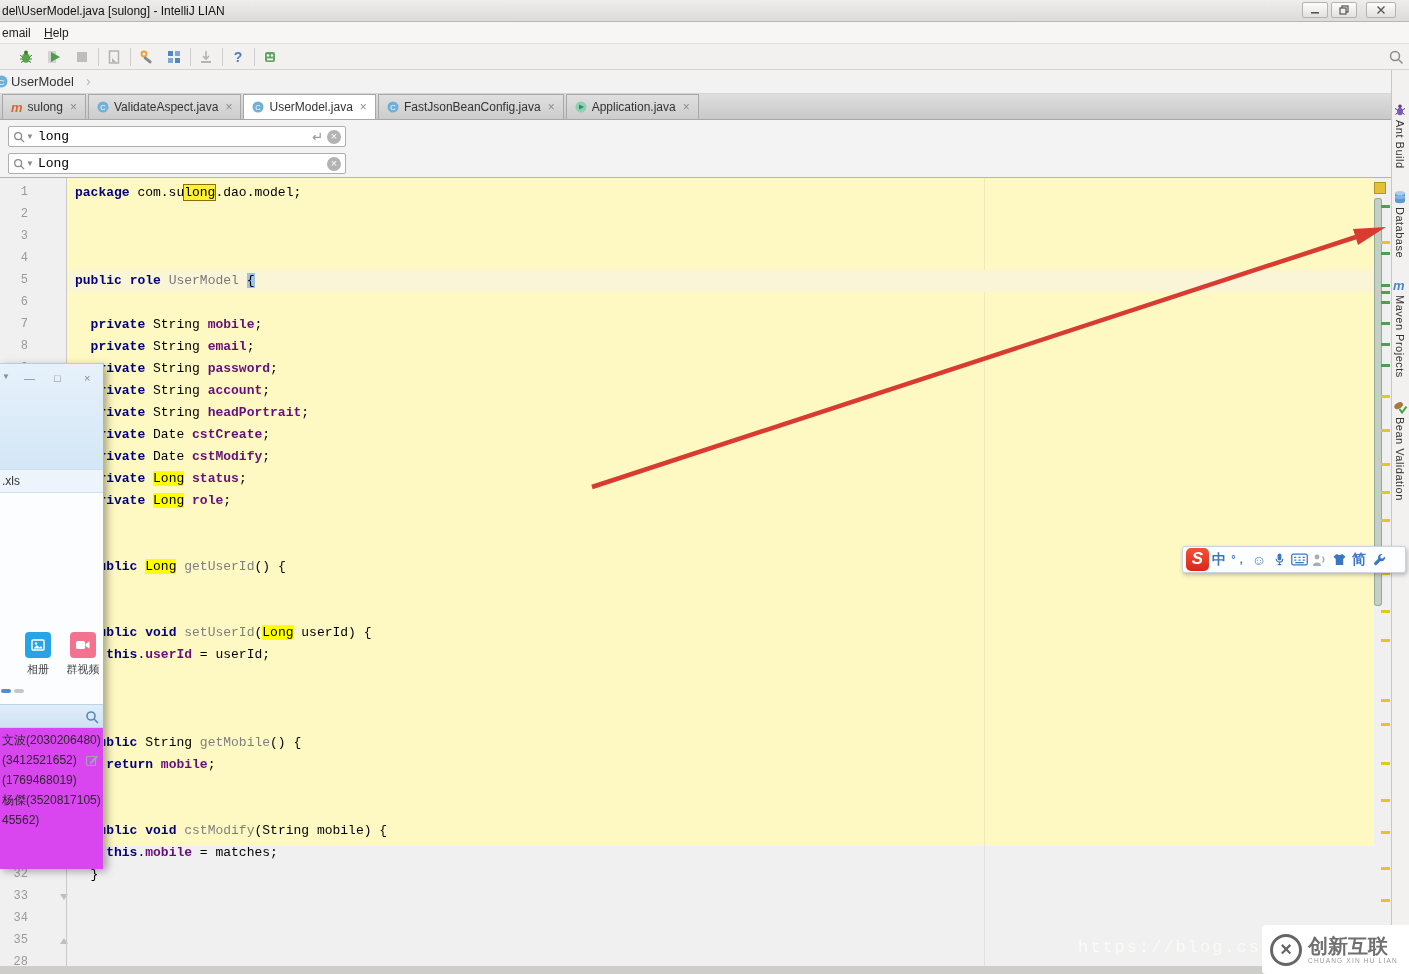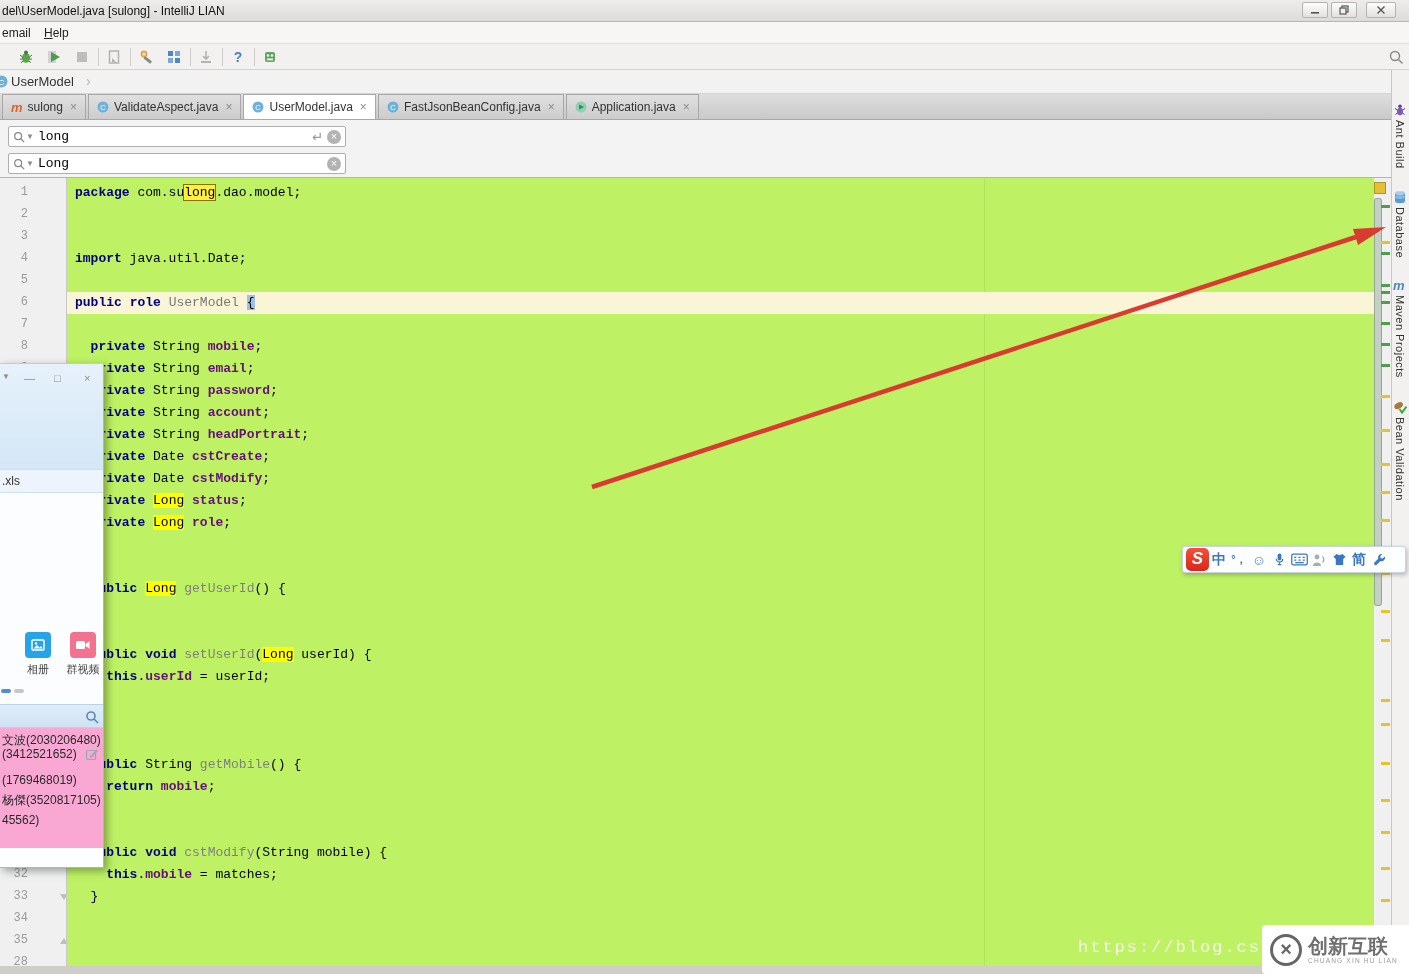--- a/index.html
+++ b/index.html
@@ -68,21 +68,21 @@
   
   .editor { left:0; top:178px; width:1391px; height:788px; background:#f0f0f0; overflow:hidden; }
   .gutter { position:absolute; left:0; top:4px; width:70px; }
   .g-row { height:22px; font-family:"Liberation Mono","DejaVu Sans Mono",monospace; font-size:12px;
     color:#9a9a9a; position:relative; }
   .g-num { position:absolute; right:42px; top:3px; }
   .g-fold { position:absolute; right:2px; top:8px; width:0; height:0; }
   .g-fold.down { border-left:4px solid transparent; border-right:4px solid transparent; border-top:6px solid #b9c4b9; }
   .g-fold.up { border-left:4px solid transparent; border-right:4px solid transparent; border-bottom:6px solid #b9c4b9; }
   .gutter-line { position:absolute; left:66px; top:0; width:1px; height:788px; background:#c9c9c9; }
-  .code-area { position:absolute; left:67px; top:0; width:1307px; height:788px; background:#bef264; }
+  .code-area { position:absolute; left:67px; top:0; width:1307px; height:668px; background:#fef9c3; }
   .code-rows { position:absolute; left:0; top:4px; width:100%; }
   .c-row { height:22px; padding-left:8px; font-family:"Liberation Mono","DejaVu Sans Mono",monospace;
     font-size:13px; line-height:22px; white-space:pre; }
   .c-row.bg-current { background:#fbf5d7; }
   .seg.kw  { color:#000080; font-weight:bold; }
   .seg.fld { color:#660e7a; font-weight:bold; }
   .seg.mth { color:#7f7f7f; }
   .seg.cls { color:#787878; }
   .seg.pln { color:#000; }
   .m-hl  { background:#ffff00; }
@@ -119,21 +119,21 @@
   .qq-filerow { position:absolute; left:0; top:105px; width:100%; height:24px; background:#edf4fb;
     border-top:1px solid #cfdfee; border-bottom:1px solid #cfdfee; }
   .qq-file { position:absolute; left:2px; top:4px; font-size:12px; color:#333; }
   .qq-mid { position:absolute; left:0; top:130px; width:100%; height:210px; background:#fcfdff; }
   .qq-sc { position:absolute; width:44px; text-align:center; cursor:pointer; }
   .qq-sc .box { width:26px; height:26px; border-radius:4px; margin:0 auto; display:flex; align-items:center; justify-content:center; }
   .qq-sc .lbl { font-size:11px; color:#444; margin-top:4px; white-space:nowrap; }
   .pager-dash { position:absolute; height:4px; border-radius:2px; }
   .qq-searchband { position:absolute; left:0; top:340px; width:100%; height:24px;
     background:linear-gradient(#dfedf9,#cfe2f3); border-top:1px solid #bcd2e8; border-bottom:1px solid #bcd2e8; }
-  .qq-list { position:absolute; left:0; top:364px; width:100%; height:120px; background:#f9a8d4; }
+  .qq-list { position:absolute; left:0; top:364px; width:100%; height:141px; background:#d946ef; }
   .qq-contact { position:absolute; left:0; width:100%; height:20px; font-size:12px; color:#2a2a2a;
     line-height:20px; padding-left:2px; white-space:nowrap; cursor:pointer; }
   .qq-edit { position:absolute; right:4px; top:3px; width:14px; height:14px; }
 
   
   .imebar { left:1182px; top:546px; width:224px; height:27px; background:#fdfeff;
     border:1px solid #c8d4e2; border-radius:3px; box-shadow:1px 2px 4px rgba(0,0,0,0.25);
     display:flex; align-items:center; padding:0 3px; z-index:50; }
   .ime-item { display:flex; align-items:center; justify-content:center; height:22px; min-width:20px;
     color:#3b76c0; font-size:14px; font-weight:bold; cursor:pointer; }
@@ -392,21 +392,20 @@
     <span class="abs fb-close">×</span>
   </div>
 
   <div class="abs editor">
     <div class="code-area">
       <div class="margin-guide"></div>
       <div class="code-rows" id="code-rows">
           <div class="c-row"><span class="seg kw">package</span><span class="seg pln"> com.su</span><span class="seg pln m-cur">long</span><span class="seg pln">.dao.model;</span></div>
           <div class="c-row"></div>
           <div class="c-row"></div>
-          <div class="c-row"><span class="seg kw">import</span><span class="seg pln"> java.util.Date;</span></div>
           <div class="c-row"></div>
           <div class="c-row bg-current"><span class="seg kw">public</span><span class="seg pln"> </span><span class="seg kw">role</span><span class="seg pln"> </span><span class="seg cls">UserModel</span><span class="seg pln"> </span><span class="seg pln m-sel">{</span></div>
           <div class="c-row"></div>
           <div class="c-row"><span class="seg pln">  </span><span class="seg kw">private</span><span class="seg pln"> String </span><span class="seg fld">mobile</span><span class="seg pln">;</span></div>
           <div class="c-row"><span class="seg pln">  </span><span class="seg kw">private</span><span class="seg pln"> String </span><span class="seg fld">email</span><span class="seg pln">;</span></div>
           <div class="c-row"><span class="seg pln">  </span><span class="seg kw">private</span><span class="seg pln"> String </span><span class="seg fld">password</span><span class="seg pln">;</span></div>
           <div class="c-row"><span class="seg pln">  </span><span class="seg kw">private</span><span class="seg pln"> String </span><span class="seg fld">account</span><span class="seg pln">;</span></div>
           <div class="c-row"><span class="seg pln">  </span><span class="seg kw">private</span><span class="seg pln"> String </span><span class="seg fld">headPortrait</span><span class="seg pln">;</span></div>
           <div class="c-row"><span class="seg pln">  </span><span class="seg kw">private</span><span class="seg pln"> Date </span><span class="seg fld">cstCreate</span><span class="seg pln">;</span></div>
           <div class="c-row"><span class="seg pln">  </span><span class="seg kw">private</span><span class="seg pln"> Date </span><span class="seg fld">cstModify</span><span class="seg pln">;</span></div>
@@ -655,21 +654,21 @@
     <div class="pager-dash" style="left:1px;top:325px;width:10px;background:#4f8fd0;"></div>
     <div class="pager-dash" style="left:14px;top:325px;width:10px;background:#c4c8cc;"></div>
     <div class="qq-searchband">
       <svg style="position:absolute;right:4px;top:5px;" width="14" height="14" viewBox="0 0 14 14">
           <circle cx="6" cy="6" r="4" fill="none" stroke="#5b87b5" stroke-width="1.6"></circle>
           <line x1="9" y1="9" x2="13" y2="13" stroke="#5b87b5" stroke-width="1.6"></line>
         </svg>
     </div>
     <div class="qq-list" id="qq-list">
         <div class="qq-contact" style="top: 2px;"><span>文波(2030206480)</span></div>
-        <div class="qq-contact" style="top: 16px;"><span>(3412521652)</span><span class="qq-edit">
+        <div class="qq-contact" style="top: 22px;"><span>(3412521652)</span><span class="qq-edit">
             <svg width="14" height="14" viewBox="0 0 14 14">
               <rect x="1.5" y="3.5" width="9" height="9" rx="1" fill="none" stroke="#9aa7b5" stroke-width="1.2"></rect>
               <path d="M5 9.5 L11.5 2.5 L13 4 L6.5 10.5 L4.8 10.9 Z" fill="#9aa7b5"></path>
             </svg>
           </span></div>
         <div class="qq-contact" style="top: 42px;"><span>(1769468019)</span></div>
         <div class="qq-contact" style="top: 62px;"><span>杨傑(3520817105)</span></div>
         <div class="qq-contact" style="top: 82px;"><span>45562)</span></div>
       </div>
   </div>

